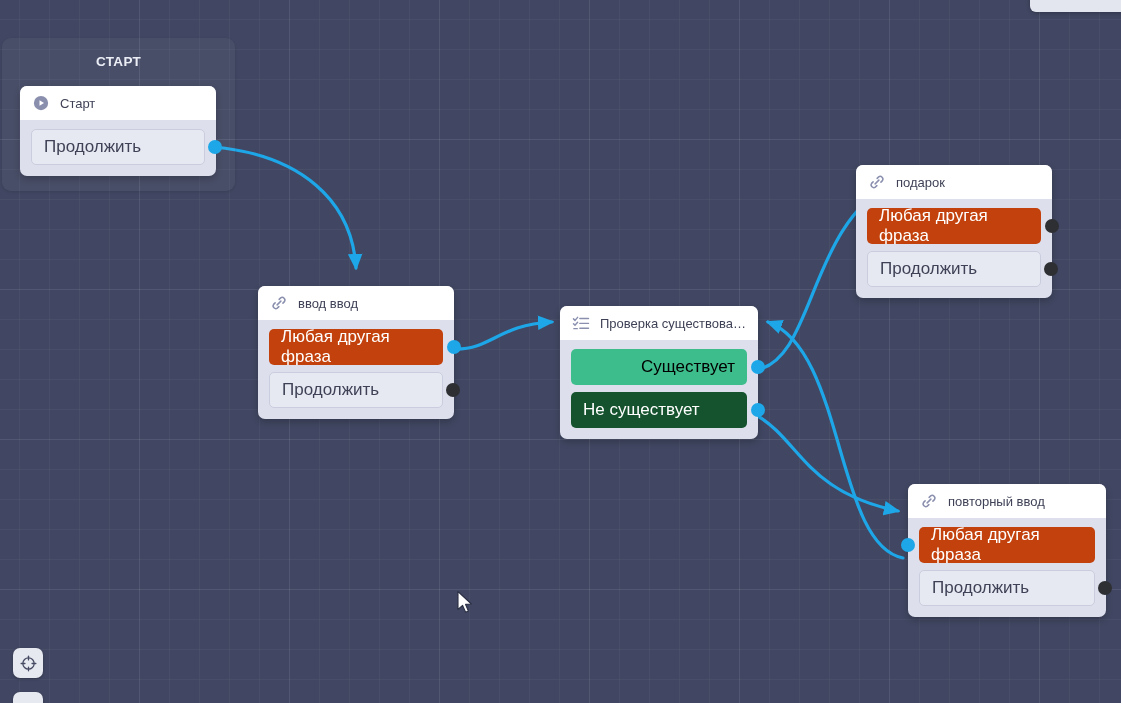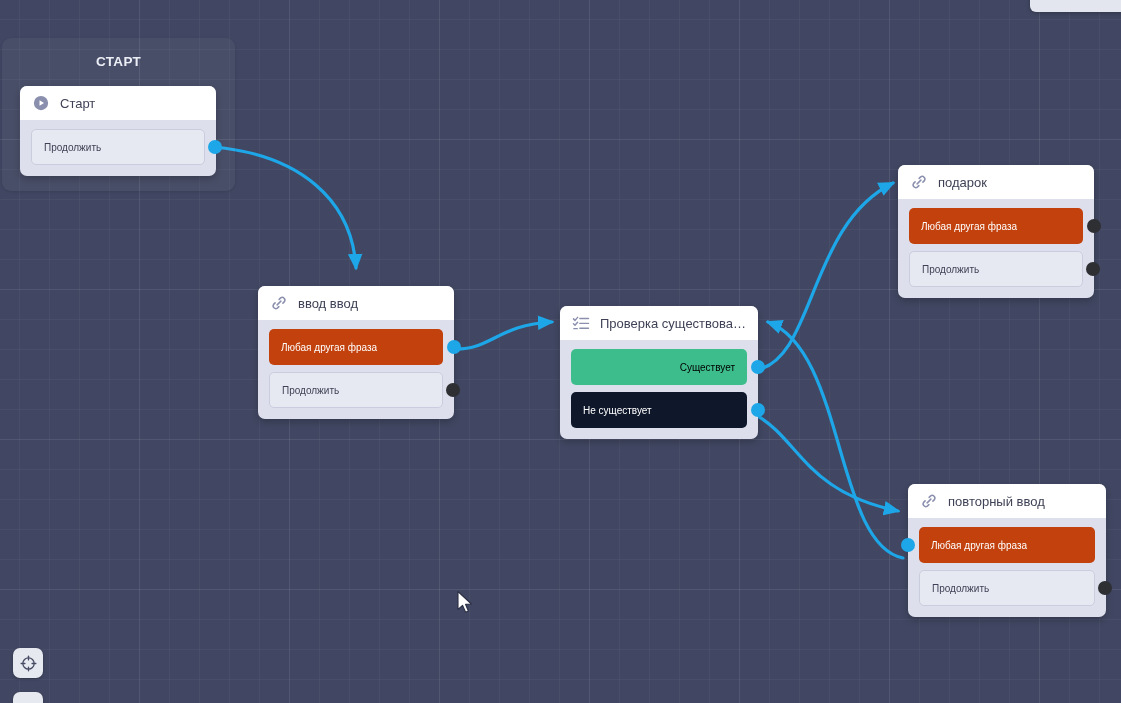--- a/index.html
+++ b/index.html
@@ -102,42 +102,42 @@
   .node-body {
     padding: 9px 11px 11px 11px;
   }
   .row {
     height: 36px;
     border-radius: 5px;
     display: flex;
     align-items: center;
     padding: 0 12px;
     box-sizing: border-box;
-    font-size: 10px;
+    font-size: 17px;
     position: relative;
     margin-bottom: 7px;
   }
   .row:last-child { margin-bottom: 0; }
 
   .row-primary {
     background: #c2410c;
     color: #ffffff;
   }
   .row-secondary {
     background: #e7e9f2;
     color: #3f4256;
     border: 1px solid #c9cdde;
   }
   .row-green {
     background: #3dbd8c;
     color: #000000;
     justify-content: flex-end;
   }
   .row-red {
-    background: #0f172a;
+    background: #14532d;
     color: #ffffff;
   }
 
   
   .port {
     position: absolute;
     width: 14px;
     height: 14px;
     border-radius: 50%;
     top: 50%;
@@ -256,21 +256,21 @@
       <span>Существует</span>
       <span class="port port-right port-on"></span>
     </div>
     <div class="row row-red">
       <span>Не существует</span>
       <span class="port port-right port-on"></span>
     </div>
   </div>
 </div>
 
-<div class="node" style="left:898px; top:165px; width:196px;">
+<div class="node" style="left:856px; top:165px; width:196px;">
   <div class="node-header">
     <svg class="hdr-icon" viewBox="0 0 24 24" fill="none" stroke="#8a8fae" stroke-width="2" stroke-linecap="round">
       <path d="M9.5 14.5 L14.5 9.5"></path>
       <path d="M12.2 7.2 L14.2 5.2 a3.6 3.6 0 0 1 5 5 l-2 2"></path>
       <path d="M11.8 16.8 L9.8 18.8 a3.6 3.6 0 0 1 -5 -5 l2 -2"></path>
     </svg>
     <span class="node-title">подарок</span>
   </div>
   <div class="node-body">
     <div class="row row-primary">

